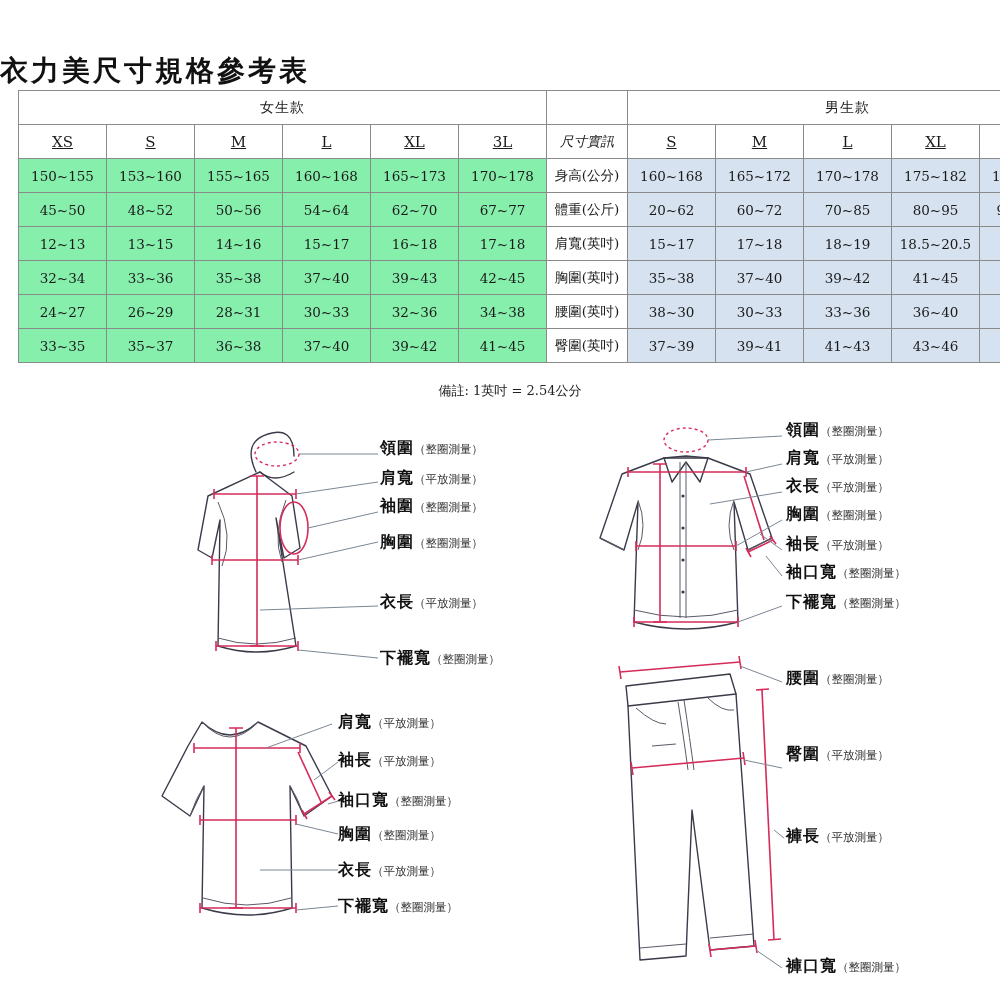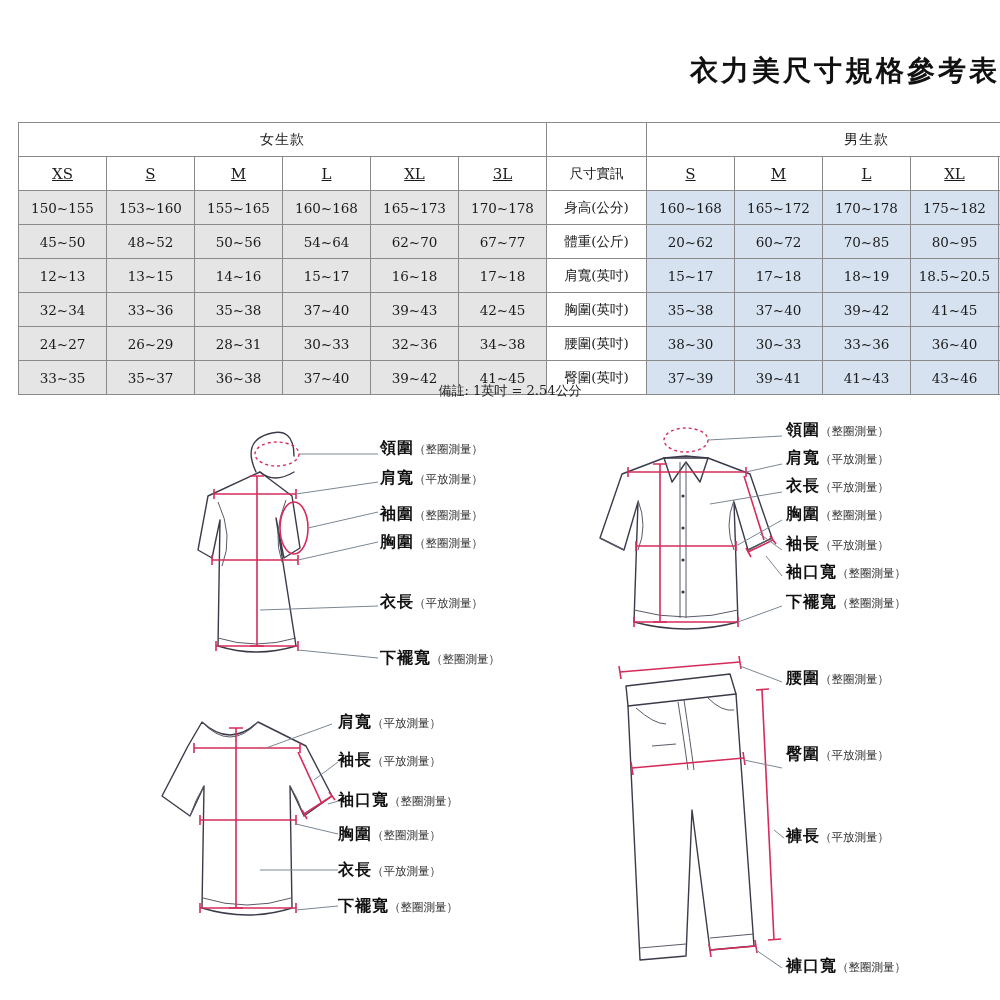--- a/index.html
+++ b/index.html
@@ -14,34 +14,33 @@
   #page {
     position: relative;
     width: 1000px; height: 1000px;
     background: #fff;
   }
 
   
   .title {
     position: absolute;
     top: 52px; left: 0; width: 1000px;
-    text-align: right;
+    text-align: left;
     font-size: 28px;
     letter-spacing: 3px;
     font-family: "DejaVu Serif", serif;
     font-weight: 600;
     color: #111;
   }
 
   
   .table-wrap {
     position: absolute;
     top: 90px; left: 18px;
     width: 964px;
-    margin-top: 32px;
   }
   table.size {
     border-collapse: collapse;
     width: 964px;
     table-layout: fixed;
     font-size: 14px;
   }
   table.size td, table.size th {
     border: 1px solid #8a8a8a;
     text-align: center;
@@ -53,25 +52,25 @@
   }
   .grp-head {
     height: 26px !important;
     font-size: 14px;
     background: #fff;
     font-family: "DejaVu Sans", sans-serif;
     font-weight: 600;
     letter-spacing: 1px;
   }
   .sizecol { width: 88px; }
-  .midcol  { width: 100px; background:#fff; font-family:"DejaVu Sans",sans-serif; font-size:13.5px; }
-  .f-cell { background: #e5e5e5; font-size: 13.5px; }
+  .midcol  { width: 81px; background:#fff; font-family:"DejaVu Sans",sans-serif; font-size:13.5px; }
+  .f-cell { background: #86efac; font-size: 13.5px; }
   .m-cell { background: #d6e2f0; font-size: 13.5px; }
   .hdr-cell { background: #fff; font-size: 15px; font-family:"DejaVu Sans",sans-serif;text-decoration:underline; }
-  .hdr-mid  { background: #fff; font-size: 13.5px; font-family:"DejaVu Sans",sans-serif; }
+  .hdr-mid  { background: #fff; font-size: 13.5px; font-family:"DejaVu Sans",sans-serif;font-style:italic; }
   .blank-cell { background: #fff; border: 1px solid #8a8a8a; }
   .note {
     position: absolute;
     top: 382px; left: 0; width: 1000px;
     text-align: center;
     font-size: 13px;
     font-family: "DejaVu Serif", serif;
     color: #222;
     padding-left: 20px;
   }
@@ -271,21 +270,21 @@
       <path class="lead" d="M160 200 L278 196"></path>
       <path class="lead" d="M198 240 L278 248"></path>
     </svg>
 
     <div class="lbl" style="left:380px; top:38px;">
       <b>領圍</b><span>（整圈測量）</span>
     </div>
     <div class="lbl" style="left:380px; top:68px;">
       <b>肩寬</b><span>（平放測量）</span>
     </div>
-    <div class="lbl" style="left:380px; top:104px;">
+    <div class="lbl" style="left:380px; top:96px;">
       <b>袖圍</b><span>（整圈測量）</span>
     </div>
     <div class="lbl" style="left:380px; top:132px;">
       <b>胸圍</b><span>（整圈測量）</span>
     </div>
     <div class="lbl" style="left:380px; top:192px;">
       <b>衣長</b><span>（平放測量）</span>
     </div>
     <div class="lbl" style="left:380px; top:248px;">
       <b>下襬寬</b><span>（整圈測量）</span>

